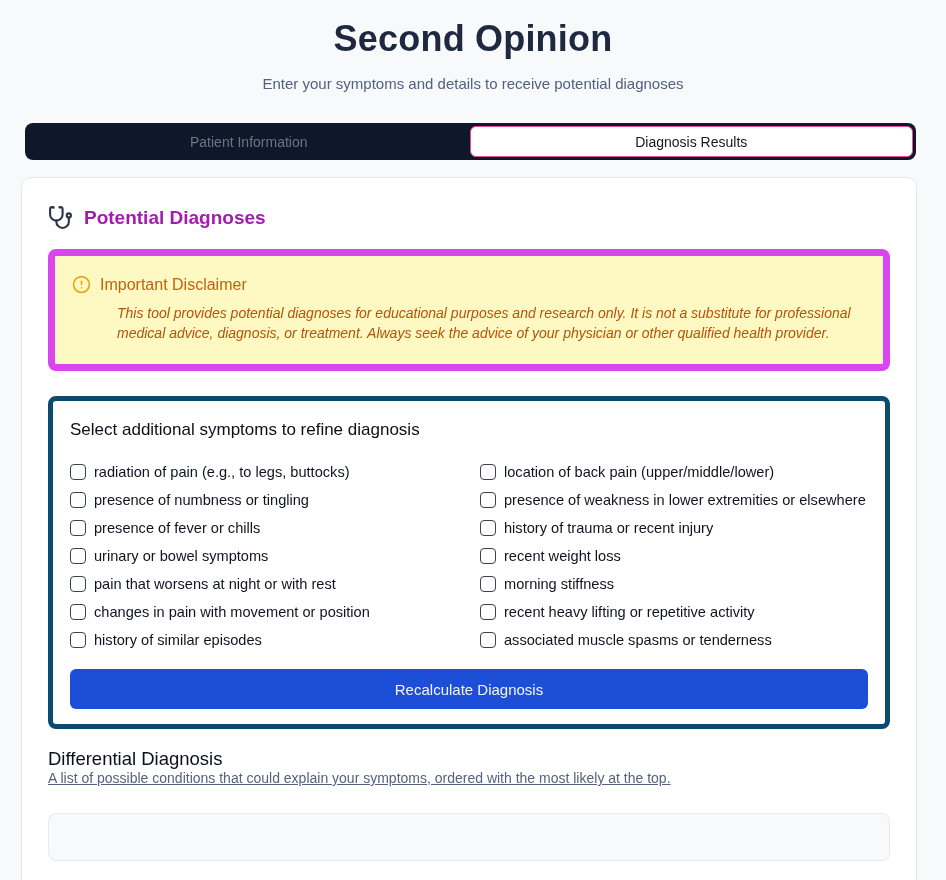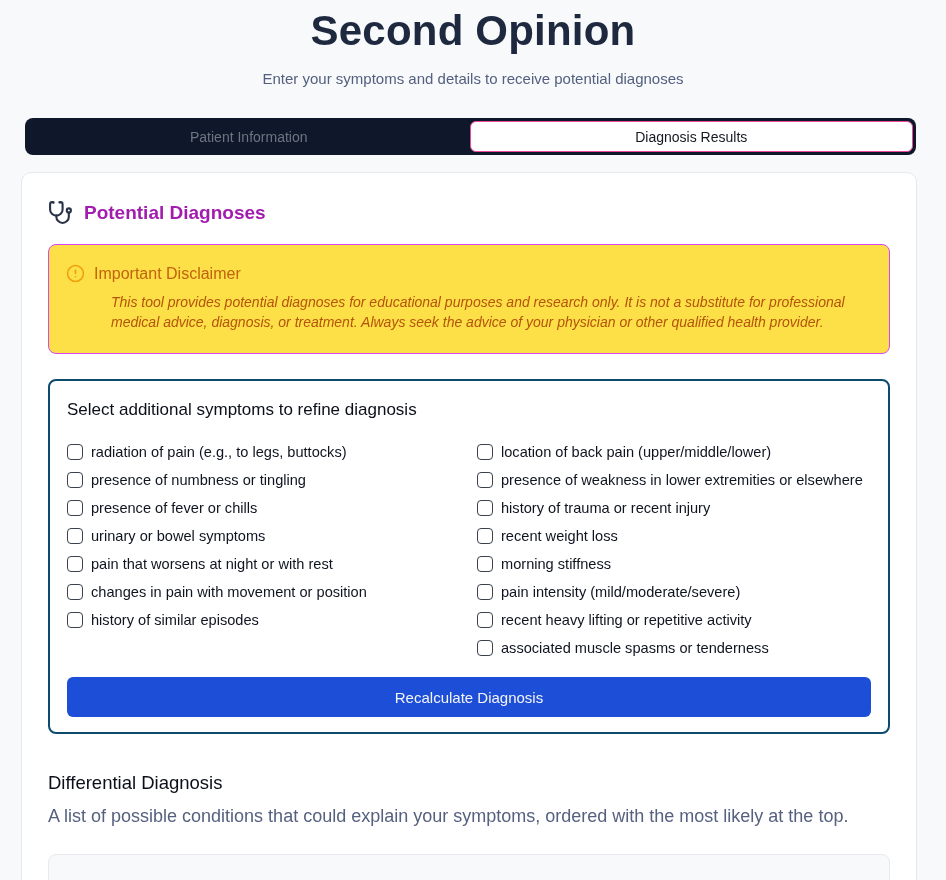--- a/index.html
+++ b/index.html
@@ -7,23 +7,23 @@
     width: 946px; height: 880px;
     overflow: hidden;
     background: #f8f9fb;
     font-family: "Liberation Sans", sans-serif;
     color: #10151f;
   }
   .page { width: 946px; height: 880px; position: relative; }
 
   
   .app-title {
-    padding-top: 7px;
+    padding-top: 18px;
     text-align: center;
-    font-size: 42px;
+    font-size: 36px;
     font-weight: bold;
     color: #1e2940;
     letter-spacing: 0.2px;
   }
   .app-subtitle {
     margin-top: 15px;
     text-align: center;
     font-size: 15px;
     color: #53607f;
   }
@@ -67,22 +67,22 @@
   }
   .card-header .hdr-icon { width: 25px; height: 25px; color: #2a3247; flex: 0 0 auto; }
   .card-title {
     font-size: 19px;
     font-weight: bold;
     color: #a21caf;
   }
 
   
   .disclaimer {
-    background: #fde047;
-    border: 1px solid #d946ef;
+    background: #fef9c3;
+    border: 7px solid #d946ef;
     border-radius: 8px;
     padding: 19px 20px 21px 17px;
   }
   .disclaimer-head {
     display: flex; align-items: center; gap: 9px;
   }
   .disclaimer-head .warn-icon { width: 19px; height: 19px; color: #f0a10e; flex: 0 0 auto; }
   .disclaimer-title {
     font-size: 16px;
     color: #c2620d;
@@ -92,21 +92,21 @@
     max-width: 742px;
     font-size: 14px;
     line-height: 20px;
     color: #b45309;
     font-style: italic;
   }
 
   
   .symptoms-panel {
     margin-top: 25px;
-    border: 2px solid #0c4a6e;
+    border: 5px solid #0c4a6e;
     border-radius: 8px;
     padding: 19px 17px 15px 17px;
   }
   .symptoms-title {
     font-size: 17px;
     color: #0b0f19;
     margin-bottom: 18px;
   }
   .symptom-grid {
     display: grid;
@@ -139,28 +139,28 @@
     border: none;
     border-radius: 6px;
     color: #f4f5f6;
     font-size: 15px;
     font-family: "Liberation Sans", sans-serif;
     cursor: pointer;
   }
 
   
   .diff-title {
-    margin-top: 38px;
+    margin-top: 19px;
     font-size: 18.5px;
     color: #0b0f19;
   }
   .diff-desc {
-    margin-top: 12px;
-    font-size: 18px;
+    font-size: 14px;
     color: #56617f;
+    text-decoration: underline;
   }
   .diag-item {
     margin-top: 27px;
     background: #f8f9fb;
     border: 1px solid #e8eaee;
     border-radius: 8px;
     padding: 22px 28px 24px 17px;
     line-height: 27px;
   }
 </style>
@@ -249,24 +249,20 @@
           <div class="symptom-row">
             <span class="cbx"></span>
             <span class="symptom-label">recent weight loss</span>
           </div>
           <div class="symptom-row">
             <span class="cbx"></span>
             <span class="symptom-label">morning stiffness</span>
           </div>
           <div class="symptom-row">
             <span class="cbx"></span>
-            <span class="symptom-label">pain intensity (mild/moderate/severe)</span>
-          </div>
-          <div class="symptom-row">
-            <span class="cbx"></span>
             <span class="symptom-label">recent heavy lifting or repetitive activity</span>
           </div>
           <div class="symptom-row">
             <span class="cbx"></span>
             <span class="symptom-label">associated muscle spasms or tenderness</span>
           </div>
         </div>
       </div>
       <button class="recalc-btn">Recalculate Diagnosis</button>
     </div>

